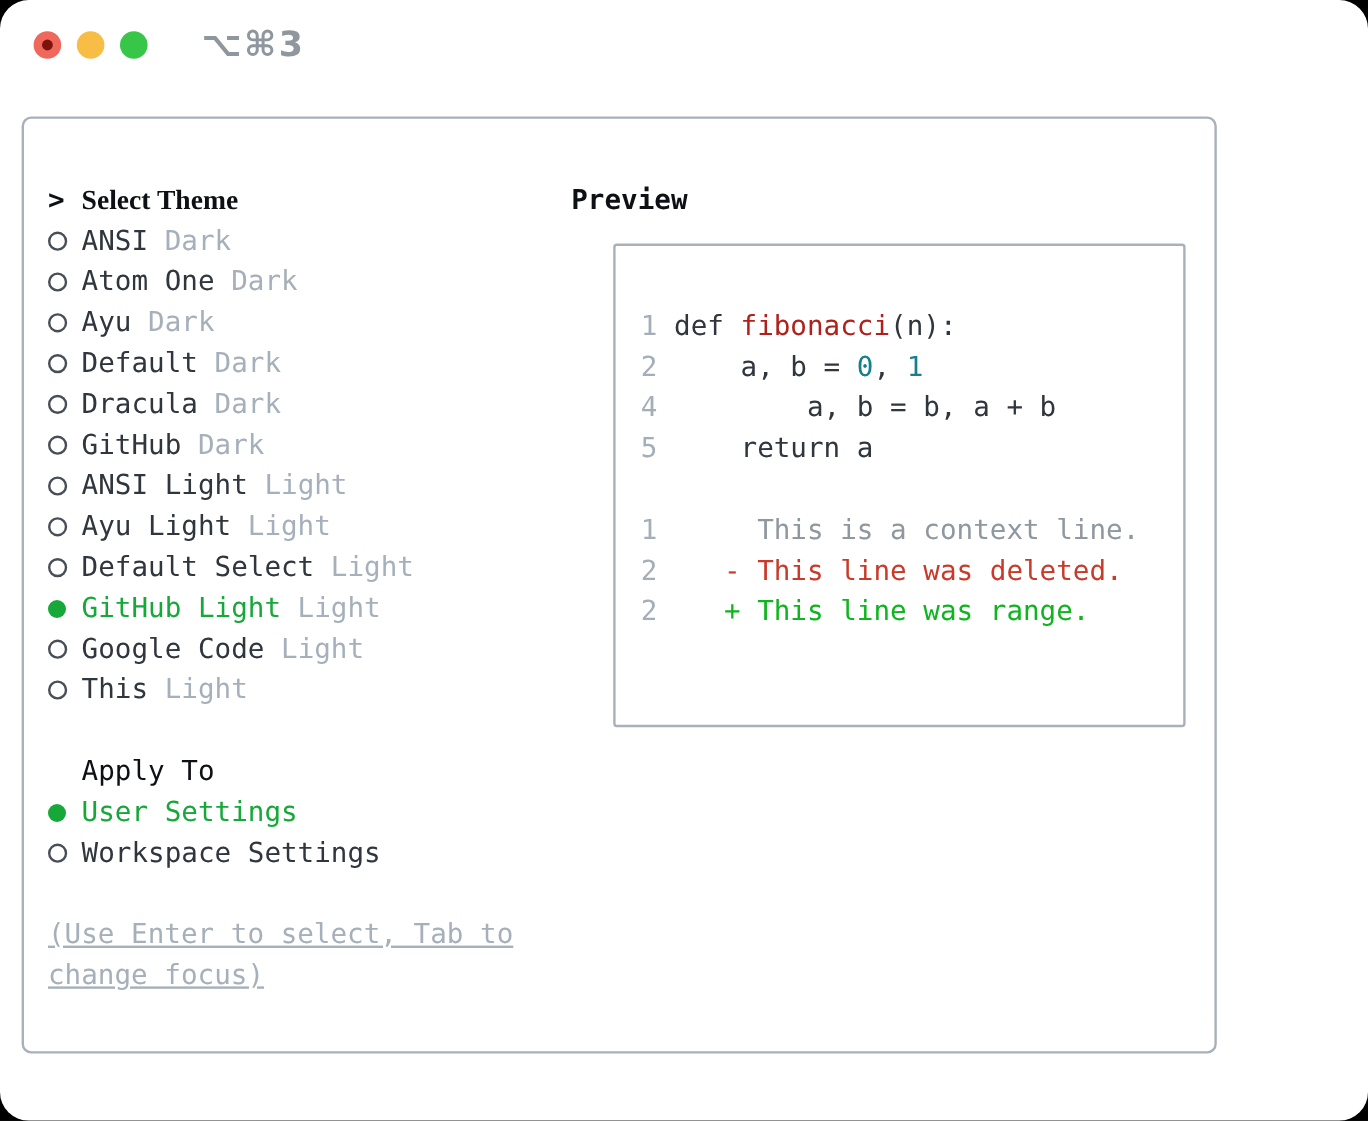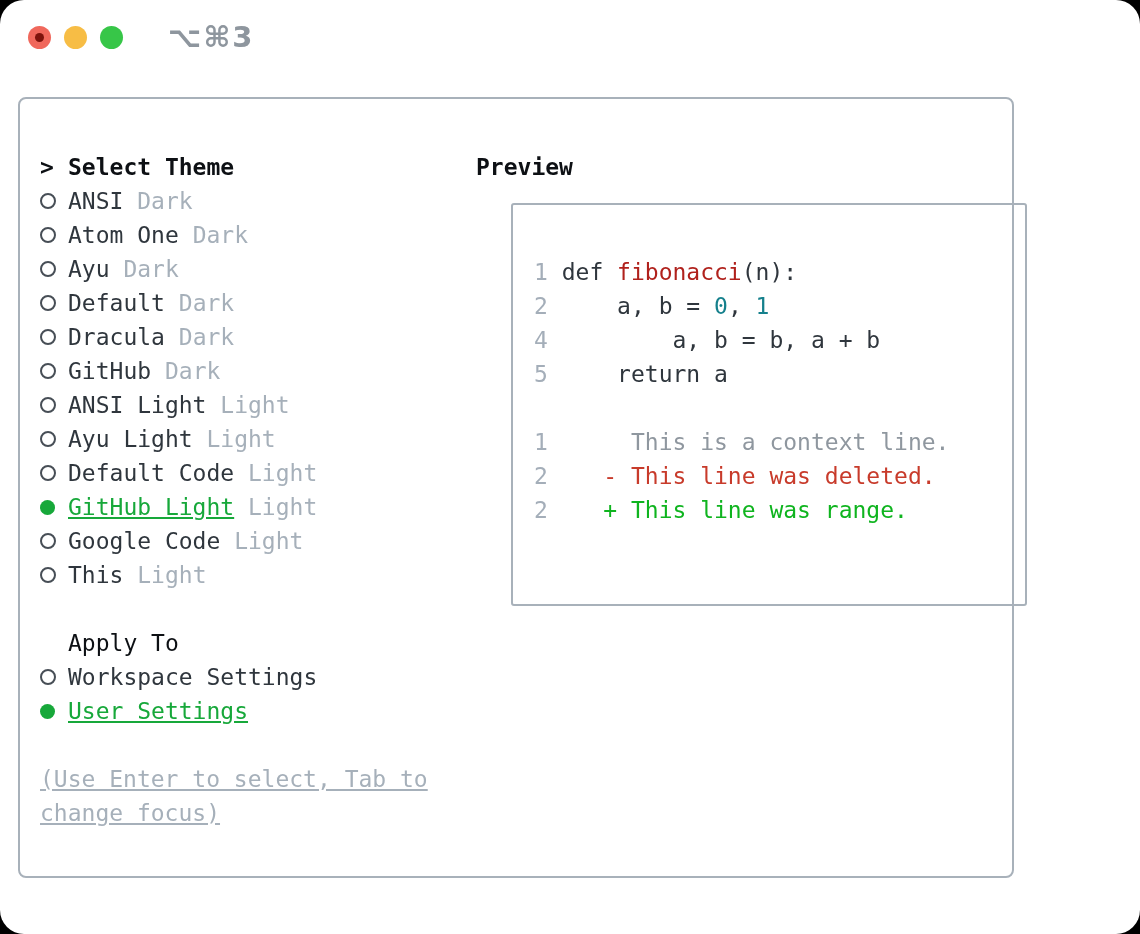--- a/index.html
+++ b/index.html
@@ -23,38 +23,38 @@
   .panel{
     position:absolute;left:18px;top:97px;width:996px;height:781px;
     border:2px solid var(--border-gray);border-radius:8px;box-sizing:border-box;
     background:#fff;
   }
   
   .leftcol{position:absolute;left:20px;top:51px;width:450px;}
   .row{display:flex;align-items:center;height:34px;font-size:23px;white-space:pre;}
   .marker{width:28px;display:flex;align-items:center;flex:0 0 28px;}
   .gt{font-weight:bold;color:var(--text-black);font-size:23px;}
-  .list-header{font-weight:bold;color:var(--text-black);}
+  .list-header{font-weight:bold;color:var(--text-black);font-family:Liberation Serif, serif;}
   .radio{width:12px;height:12px;border:2px solid #474e56;border-radius:50%;box-sizing:content-box;}
   .radio.sel{width:15px;height:15px;border:none;background:var(--accent-green);}
   .tname{color:var(--text-dark);}
-  .tname.sel{color:var(--accent-green);text-decoration:underline;}
+  .tname.sel{color:var(--accent-green);}
   .tsuffix{color:var(--muted);}
   .apply-header{color:var(--text-black);}
   .spacer{height:34px;}
   .hint{
     margin-top:34px;width:436px;font-size:23px;line-height:34px;color:var(--muted);text-decoration:underline;
   }
   
   .preview-header{
     position:absolute;left:456px;top:51px;height:34px;line-height:34px;
     font-size:23px;font-weight:bold;color:var(--text-black);
   }
   .preview-box{
-    position:absolute;left:491px;top:104px;width:516px;height:403px;
+    position:absolute;left:491px;top:104px;width:477px;height:403px;
     border:2px solid var(--border-gray);border-radius:3px;box-sizing:border-box;
     padding:50px 0 0 21px;overflow:hidden;
   }
   .cline{height:34px;line-height:34px;font-size:23px;white-space:pre;}
   .seg-ln{color:var(--line-number);}
   .seg-fg{color:var(--text-dark);}
   .seg-fn{color:var(--function-red);}
   .seg-num{color:var(--number-teal);}
   .seg-call{color:var(--call-blue);}
   .seg-ctx{color:var(--context-gray);}
@@ -84,35 +84,35 @@
       </div>
       <div id="theme-items">
           <div class="row"><span class="marker"><span class="radio"></span></span><span class="tname">ANSI</span><span class="tsuffix"> Dark</span></div>
           <div class="row"><span class="marker"><span class="radio"></span></span><span class="tname">Atom One</span><span class="tsuffix"> Dark</span></div>
           <div class="row"><span class="marker"><span class="radio"></span></span><span class="tname">Ayu</span><span class="tsuffix"> Dark</span></div>
           <div class="row"><span class="marker"><span class="radio"></span></span><span class="tname">Default</span><span class="tsuffix"> Dark</span></div>
           <div class="row"><span class="marker"><span class="radio"></span></span><span class="tname">Dracula</span><span class="tsuffix"> Dark</span></div>
           <div class="row"><span class="marker"><span class="radio"></span></span><span class="tname">GitHub</span><span class="tsuffix"> Dark</span></div>
           <div class="row"><span class="marker"><span class="radio"></span></span><span class="tname">ANSI Light</span><span class="tsuffix"> Light</span></div>
           <div class="row"><span class="marker"><span class="radio"></span></span><span class="tname">Ayu Light</span><span class="tsuffix"> Light</span></div>
-          <div class="row"><span class="marker"><span class="radio"></span></span><span class="tname">Default Code</span><span class="tsuffix"> Light</span></div>
+          <div class="row"><span class="marker"><span class="radio"></span></span><span class="tname">Default Select</span><span class="tsuffix"> Light</span></div>
           <div class="row"><span class="marker"><span class="radio sel"></span></span><span class="tname sel">GitHub Light</span><span class="tsuffix"> Light</span></div>
           <div class="row"><span class="marker"><span class="radio"></span></span><span class="tname">Google Code</span><span class="tsuffix"> Light</span></div>
           <div class="row"><span class="marker"><span class="radio"></span></span><span class="tname">This</span><span class="tsuffix"> Light</span></div>
         </div>
 
       <div class="spacer"></div>
 
       <div class="row">
         <span class="marker"></span>
         <span class="apply-header">Apply To</span>
       </div>
       <div id="apply-items">
+          <div class="row"><span class="marker"><span class="radio sel"></span></span><span class="tname sel">User Settings</span></div>
           <div class="row"><span class="marker"><span class="radio"></span></span><span class="tname">Workspace Settings</span></div>
-          <div class="row"><span class="marker"><span class="radio sel"></span></span><span class="tname sel">User Settings</span></div>
         </div>
 
       <div class="hint">(Use Enter to select, Tab to change focus)</div>
     </div>
 
     <div class="preview-header">Preview</div>
 
     <div class="preview-box">
         <div class="cline"><span class="seg-ln">1 </span><span class="seg-fg">def </span><span class="seg-fn">fibonacci</span><span class="seg-fg">(n):</span></div>
         <div class="cline"><span class="seg-ln">2 </span><span class="seg-fg">    a, b = </span><span class="seg-num">0</span><span class="seg-fg">, </span><span class="seg-num">1</span></div>

